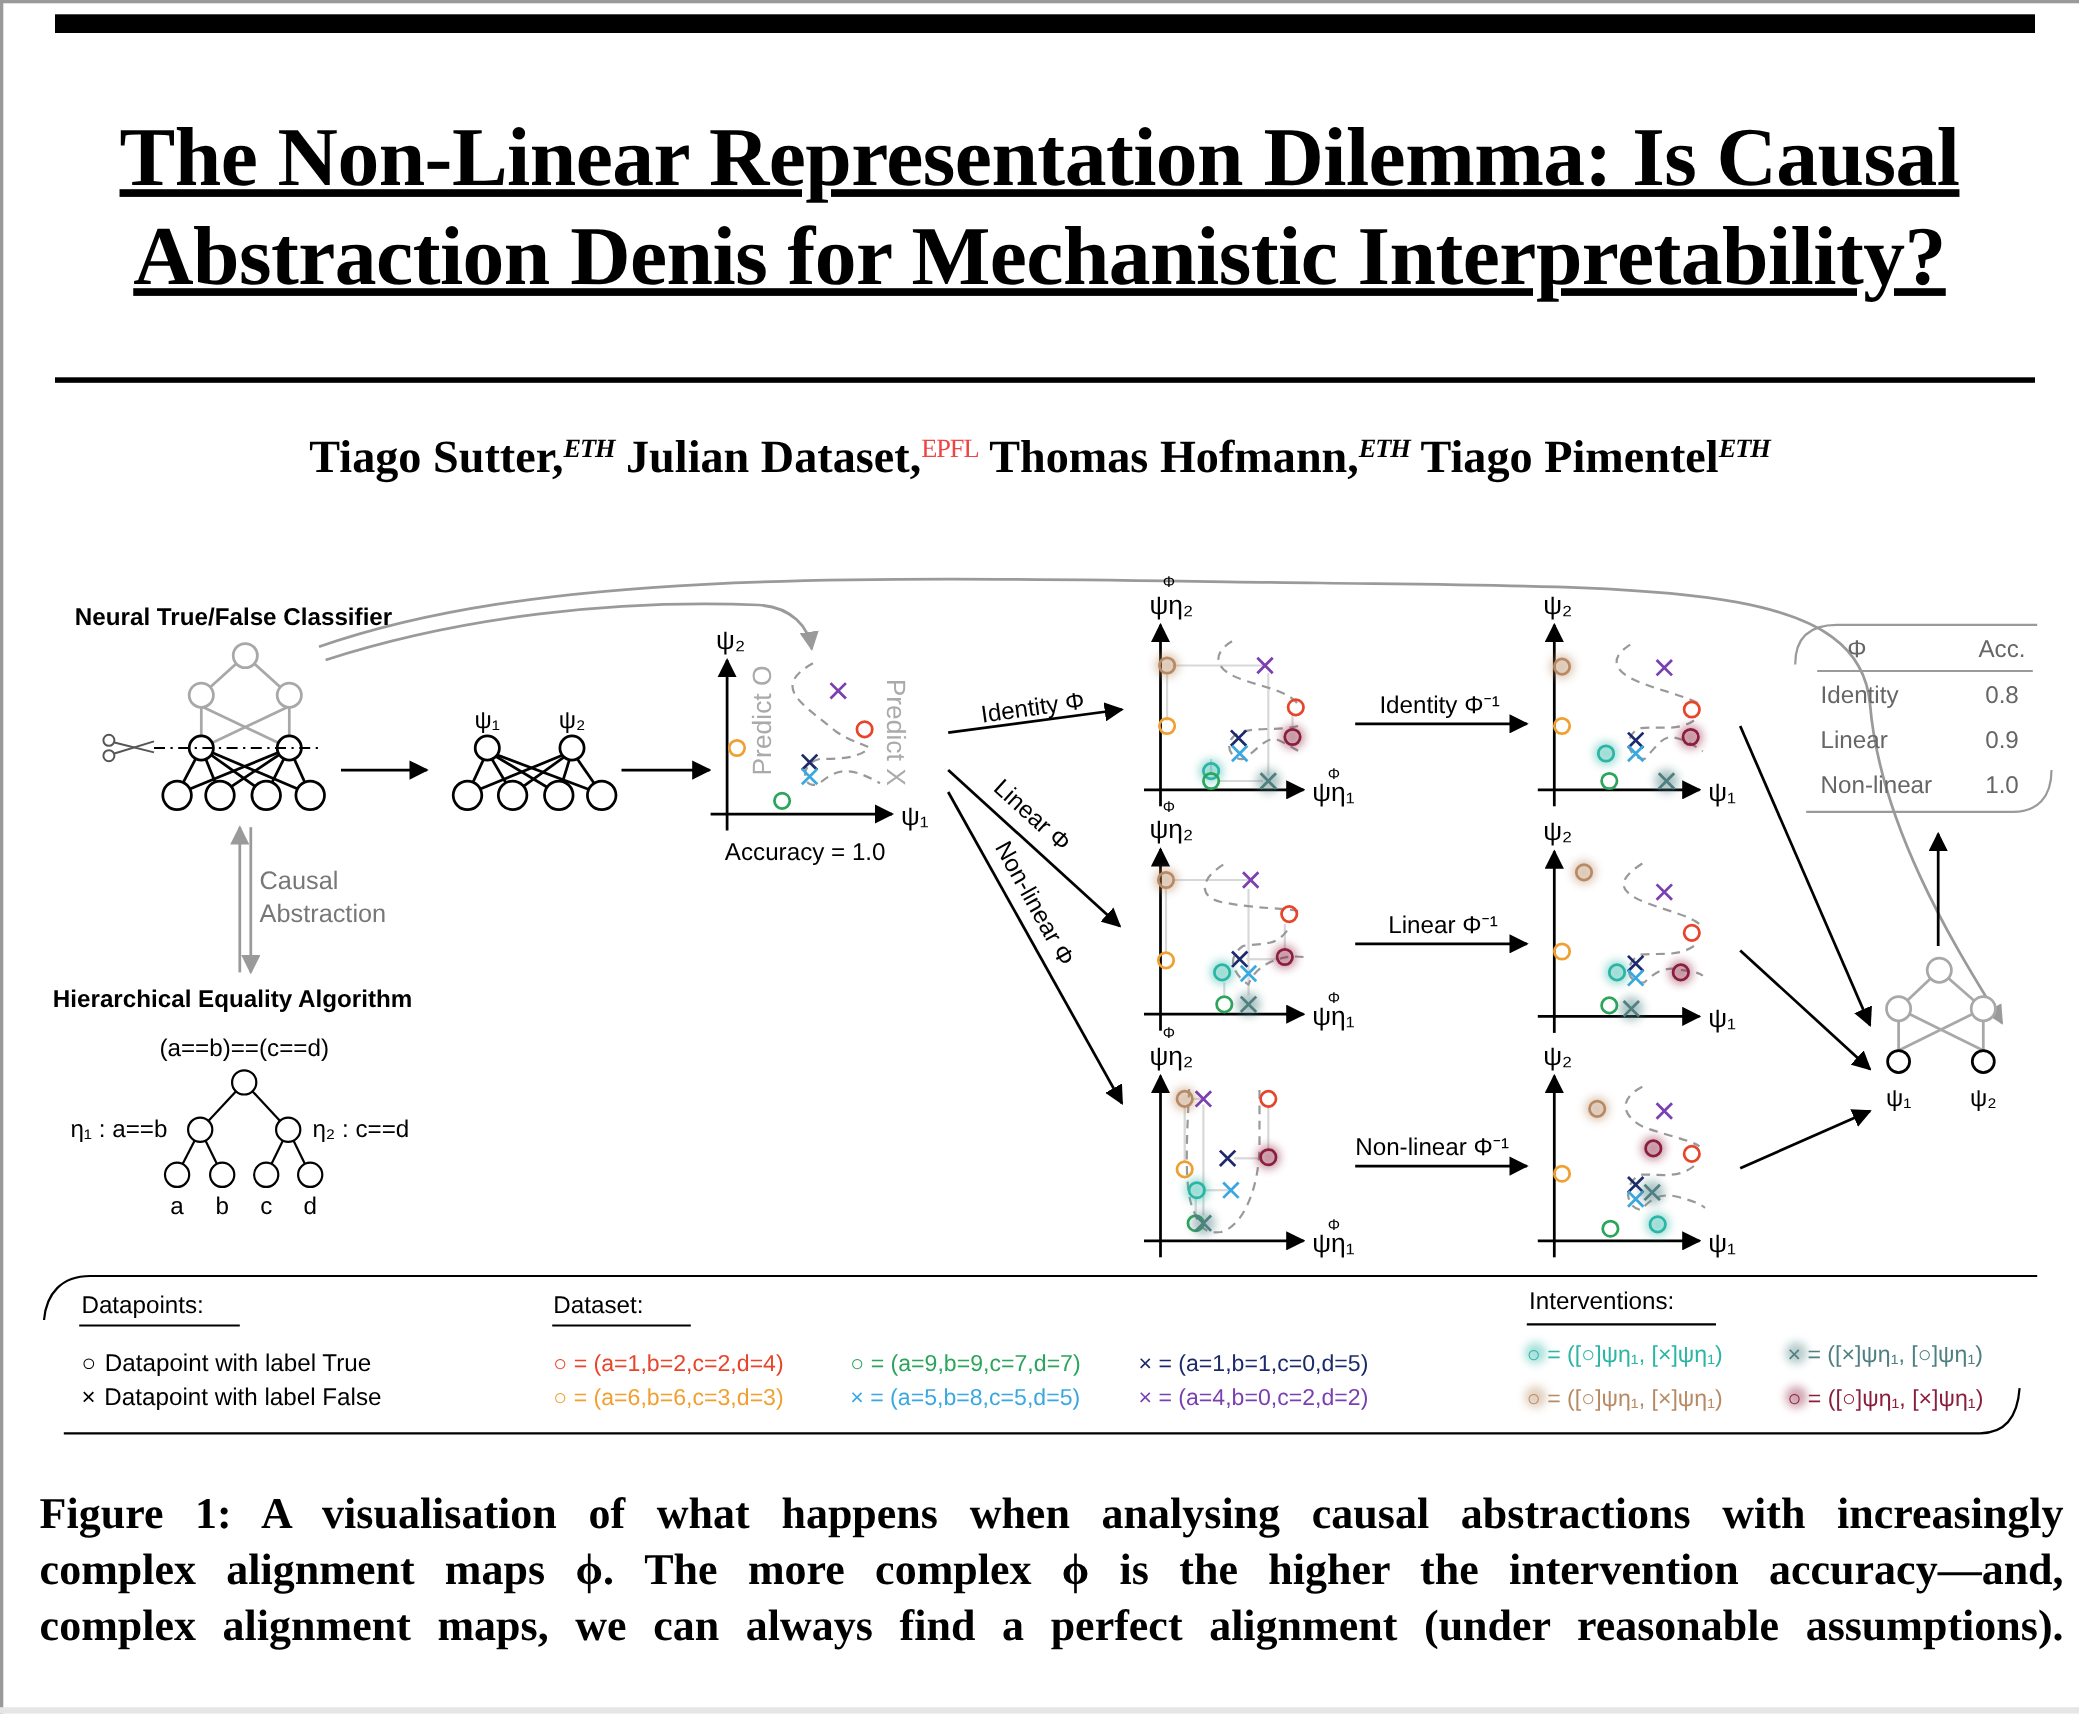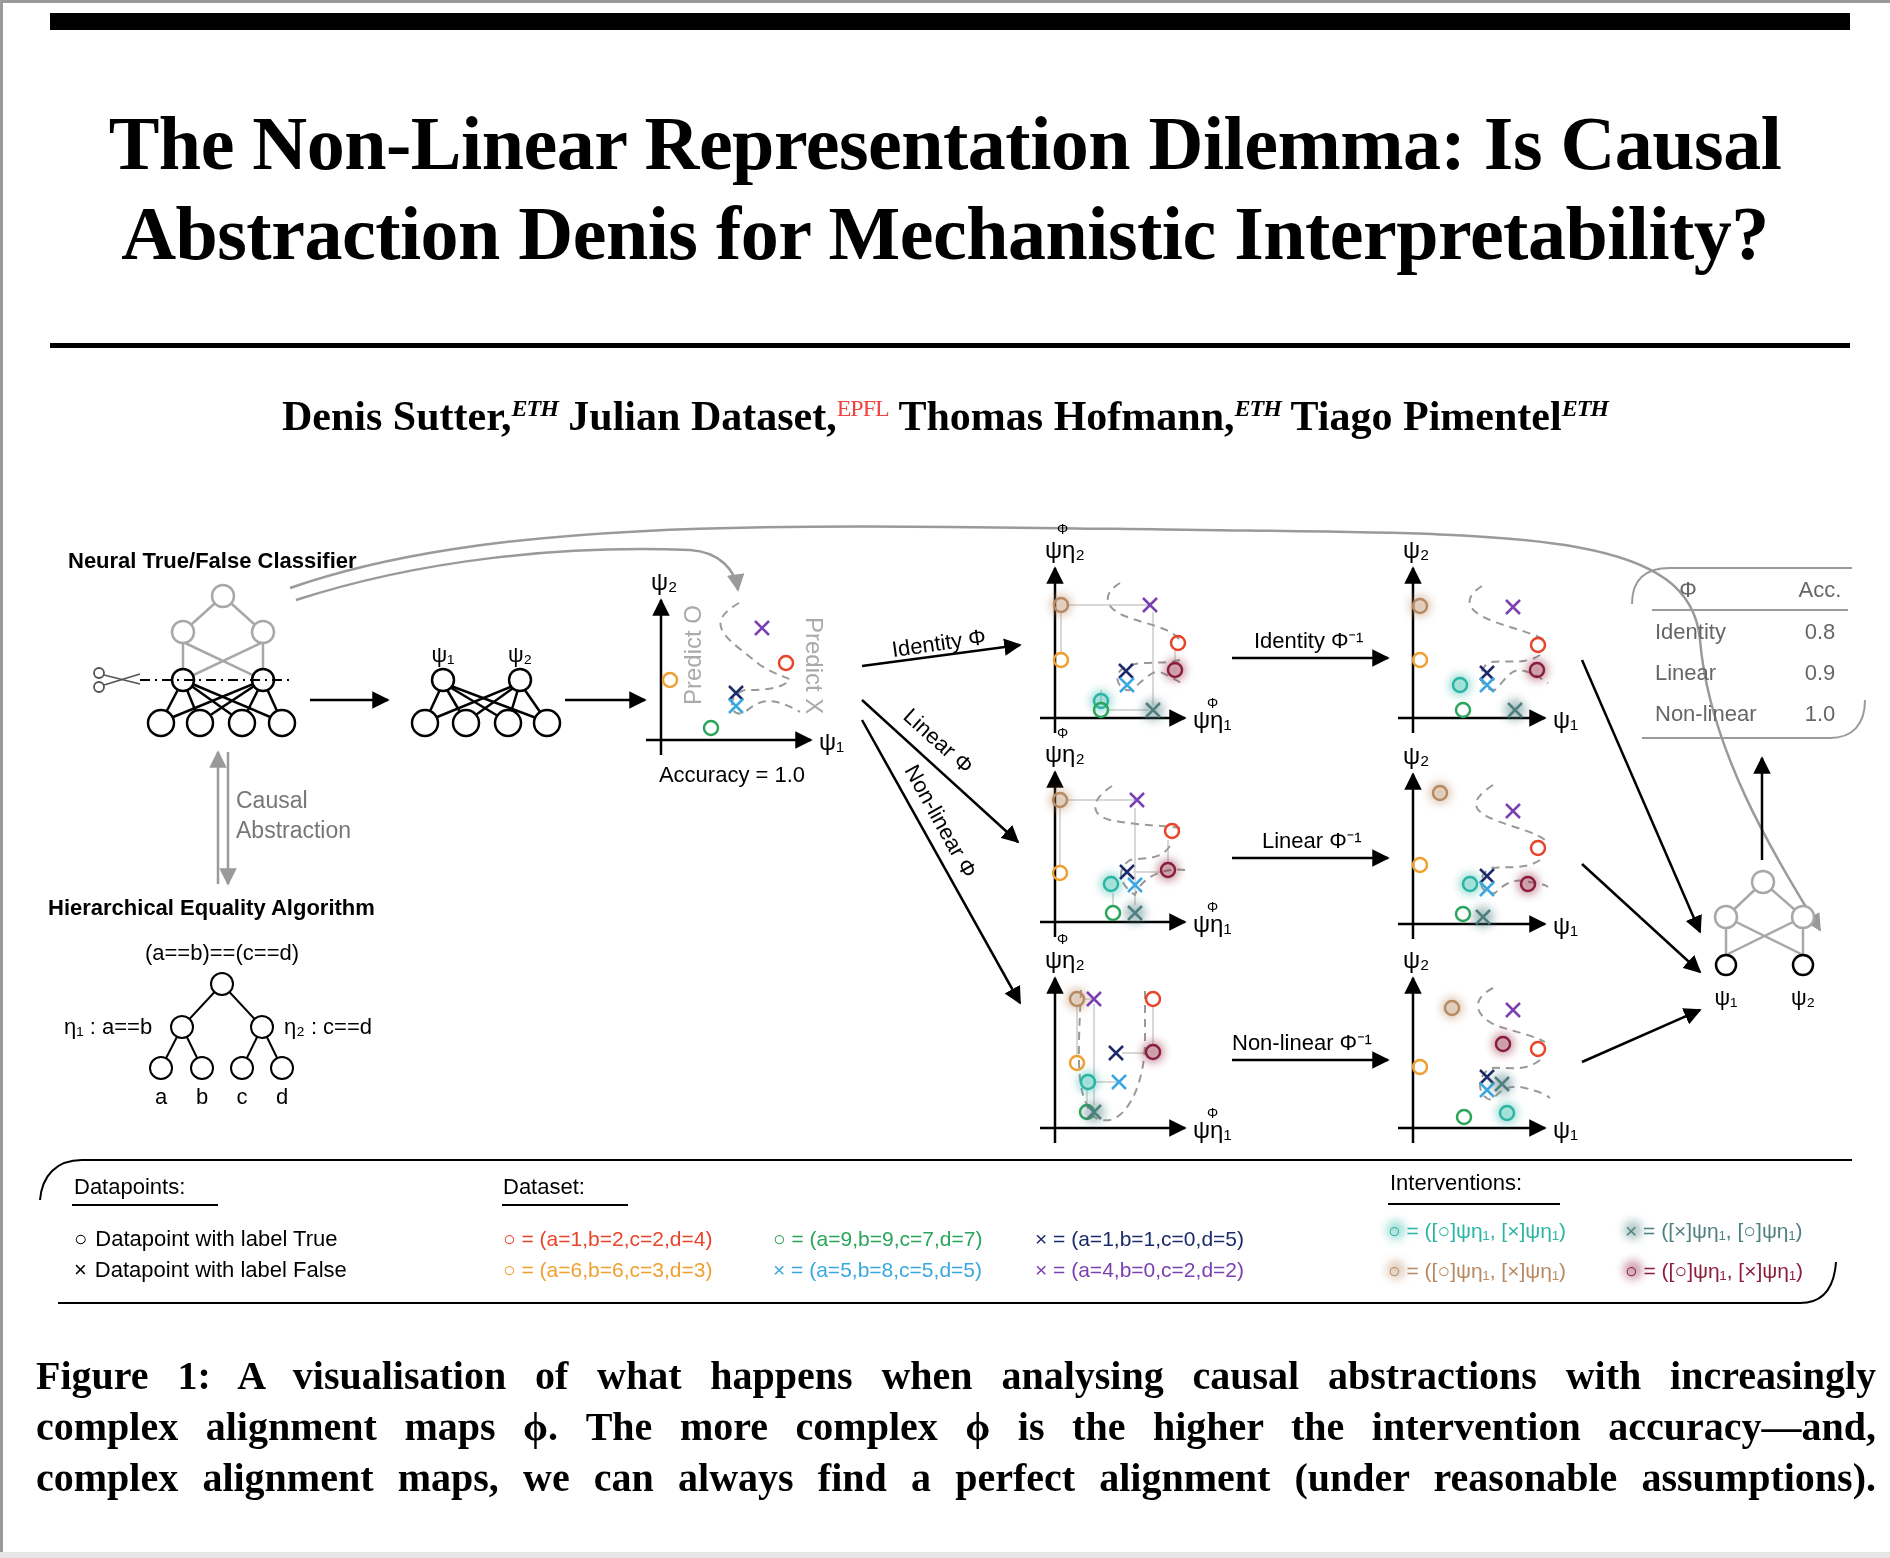--- a/index.html
+++ b/index.html
@@ -1,21 +1,21 @@
 <!DOCTYPE html>
 <html><head>
 <meta charset="utf-8">
 <style>
   html, body { margin:0; padding:0; background:#ffffff; }
   body { width:1890px; height:1558px; position:relative; overflow:hidden; font-family:"Liberation Serif", serif; color:#000; }
   .frame-left { position:absolute; left:0; top:0; width:3px; height:1558px; background:#9a9a9a; }
   .frame-top { position:absolute; left:0; top:0; width:1890px; height:3px; background:#9a9a9a; }
   .frame-bottom { position:absolute; left:0; bottom:0; width:1890px; height:6px; background:#e6e6e6; }
   .rule-thick { position:absolute; left:50px; width:1800px; background:#000; }
-  .title { position:absolute; left:0; width:1890px; top:98px; text-align:center; font-family:"Liberation Serif", serif; font-weight:bold; font-size:76px; line-height:90px; letter-spacing:-0.5px; }
+  .title { position:absolute; left:0; width:1890px; top:98px; text-align:center; font-family:"Liberation Serif", serif; font-weight:bold; font-size:76px; line-height:90px; letter-spacing:-0.5px;text-decoration:underline; }
   .authors { position:absolute; left:0; width:1890px; top:392px; text-align:center; font-weight:bold; font-size:42px; }
   .authors sup { font-family:Liberation Serif, serif; font-style:italic; font-size:24px; font-weight:bold; vertical-align:14px; letter-spacing:-1px; }
   .authors sup.epfl { color:#ef4444; font-style:normal; font-weight:normal; }
   .fig { position:absolute; left:0; top:520px; width:1890px; height:800px; }
   .caption { position:absolute; left:36px; top:1350px; width:1840px; font-size:40px; line-height:51px; text-align:justify; text-align-last:justify; }
   .caption .line { display:block; white-space:nowrap; text-align:justify;font-weight:bold; }
   .caption .ref { color:#1a1aa6; }
   svg text { font-family:"Liberation Sans", sans-serif; }
 </style>
 </head>
@@ -26,21 +26,21 @@
 <div class="frame-bottom"></div>
 
 <div class="rule-thick" style="top:13px;height:17px;"></div>
 <div class="title">
   <div>The Non-Linear Representation Dilemma: Is Causal</div>
   <div>Abstraction Denis for Mechanistic Interpretability?</div>
 </div>
 <div class="rule-thick" style="top:343px;height:5px;"></div>
 
 <div class="authors">
-  <span><span>Denis Sutter,</span><sup>ETH</sup></span>
+  <span><span>Tiago Sutter,</span><sup>ETH</sup></span>
   <span><span>Julian Dataset,</span><sup class="epfl">EPFL</sup></span>
   <span><span>Thomas Hofmann,</span><sup>ETH</sup></span>
   <span><span>Tiago Pimentel</span><sup>ETH</sup></span>
 </div>
 
 <svg class="fig" viewBox="0 520 1890 800" width="1890" height="800">
   <defs>
     <marker id="ah" viewBox="0 0 10 10" refX="9" refY="5" markerWidth="7" markerHeight="7" orient="auto-start-reverse">
         <path d="M0,0 L10,5 L0,10 z" fill="#000"></path>
       </marker>

